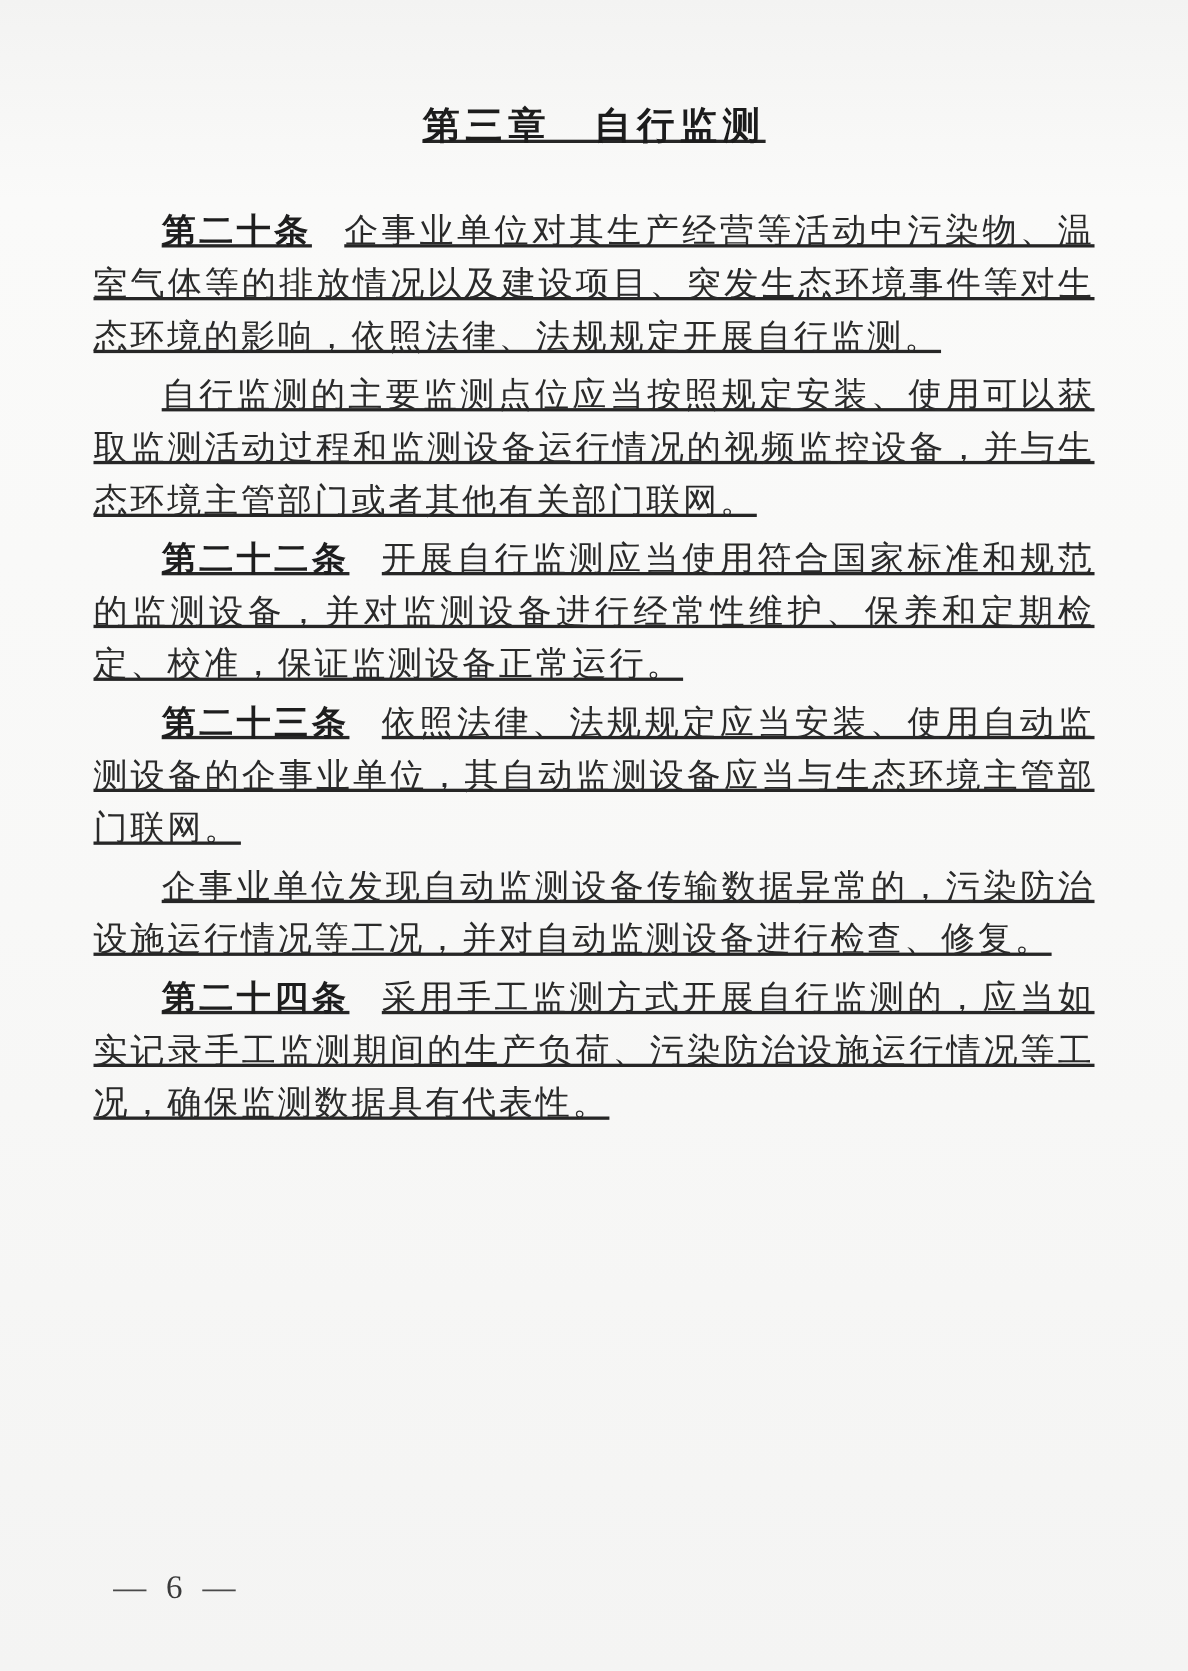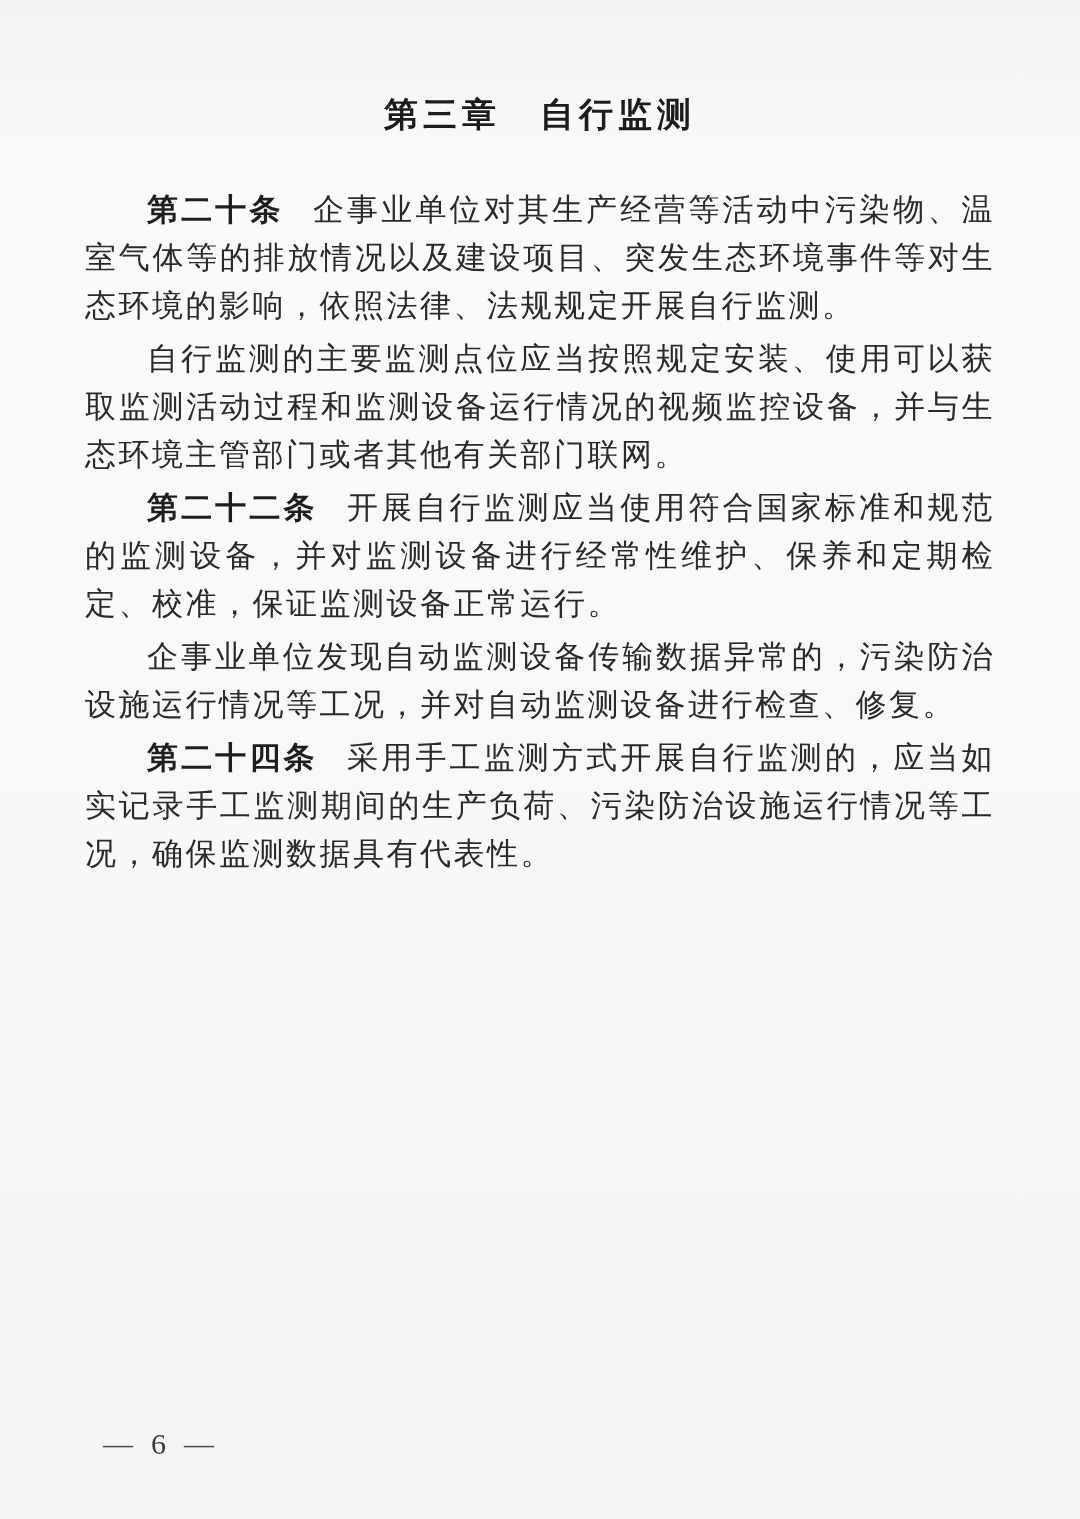--- a/index.html
+++ b/index.html
@@ -14,20 +14,21 @@
     color: #262626;
     overflow: hidden;
     position: relative;
   }
   .page {
     position: relative;
     width: 100%;
     height: 100%;
     box-sizing: border-box;
     padding: 0 85px;
+    text-decoration: underline;
   }
   .chapter-title {
     margin: 0;
     padding-top: 92px;
     text-align: center;
     font-family: "Liberation Sans", "DejaVu Sans", sans-serif;
     font-weight: 700;
     font-size: 34px;
     line-height: 44px;
     letter-spacing: 5px;
@@ -79,20 +80,21 @@
 
   <div class="doc-body">
 
     <p class="para"><span class="lead">第二十条</span><span>企事业单位对其生产经营等活动中污染物、温室气体等的排放情况以及建设项目、突发生态环境事件等对生态环境的影响，依照法律、法规规定开展自行监测。</span></p>
 
 
     <p class="para"><span class="lead"></span><span>自行监测的主要监测点位应当按照规定安装、使用可以获取监测活动过程和监测设备运行情况的视频监控设备，并与生态环境主管部门或者其他有关部门联网。</span></p>
 
     <p class="para"><span class="lead">第二十二条</span><span>开展自行监测应当使用符合国家标准和规范的监测设备，并对监测设备进行经常性维护、保养和定期检定、校准，保证监测设备正常运行。</span></p>
 
+    <p class="para"><span class="lead">第二十三条</span><span>依照法律、法规规定应当安装、使用自动监测设备的企事业单位，其自动监测设备应当与生态环境主管部门联网。</span></p>
 
     <p class="para"><span class="lead"></span><span>企事业单位发现自动监测设备传输数据异常的，污染防治设施运行情况等工况，并对自动监测设备进行检查、修复。</span></p>
 
     <p class="para"><span class="lead">第二十四条</span><span>采用手工监测方式开展自行监测的，应当如实记录手工监测期间的生产负荷、污染防治设施运行情况等工况，确保监测数据具有代表性。</span></p>
 
   </div>
 
   <div class="footer">
     <span class="dash">—</span>
     <span class="num">6</span>

